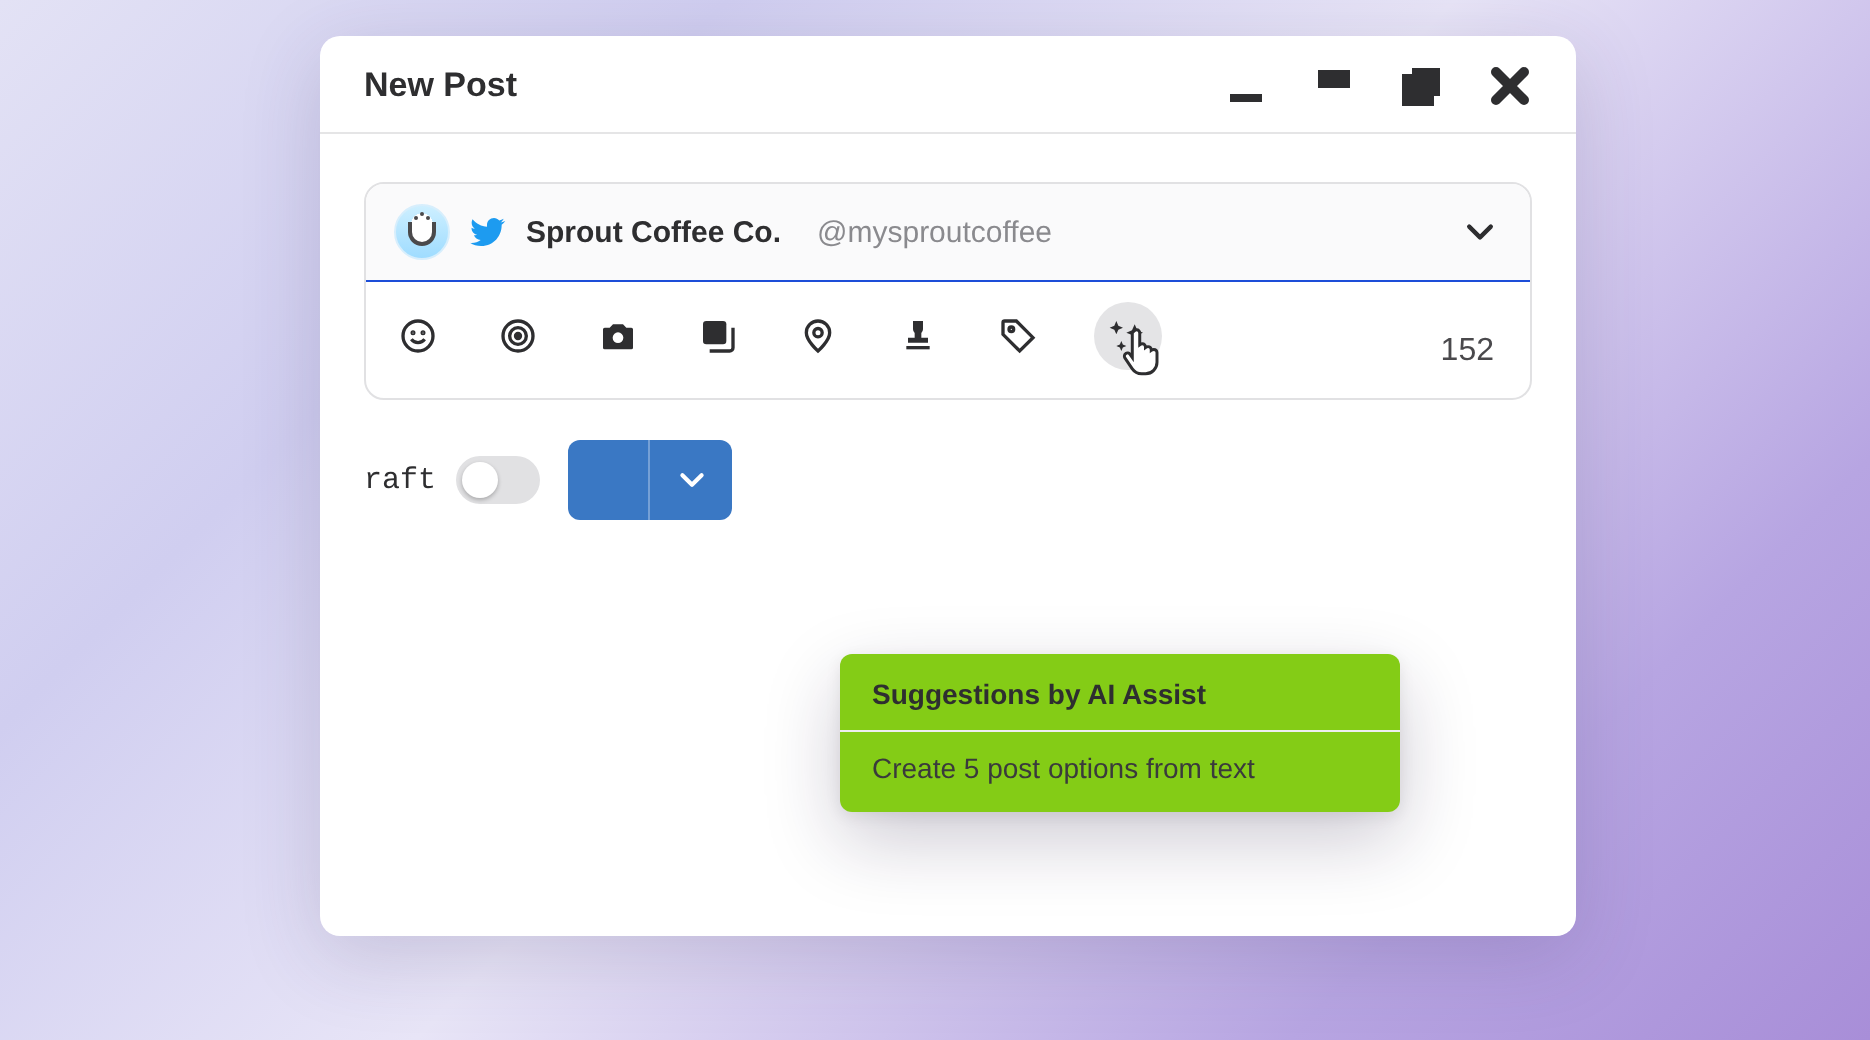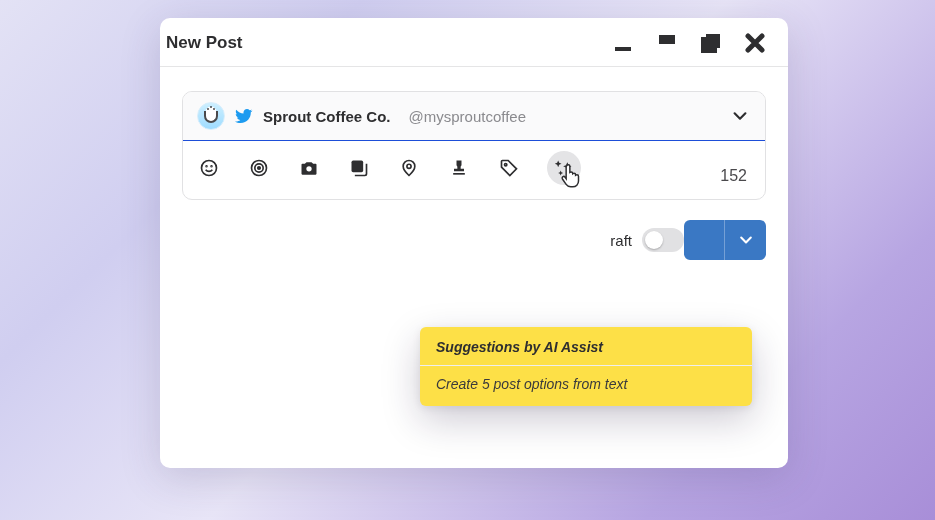--- a/index.html
+++ b/index.html
@@ -18,21 +18,21 @@
       background: #fff;
       border-radius: 10px;
       box-shadow: 0 10px 40px rgba(60,50,100,0.18);
       overflow: visible;
     }
     
     .modal-header {
       display: flex;
       align-items: center;
       justify-content: space-between;
-      padding: 14px 22px 12px 6px;
+      padding: 14px 22px 12px 22px;
       border-bottom: 1px solid #e5e5e6;
     }
     .modal-title {
       font-size: 17px;
       font-weight: 700;
       color: #2e2e30;
     }
     .header-actions {
       display: flex;
       align-items: center;
@@ -125,23 +125,25 @@
       left: 12px; top: 12px;
       width: 26px; height: 26px;
       pointer-events: none;
     }
     .char-count { color: #4a494c; font-size: 16px; margin-right: 4px; }
 
     
     .footer-row {
       display: flex;
       align-items: center;
-      justify-content: flex-end;
+      justify-content: flex-start;
+      gap: 14px;
       margin-top: 20px;
       position: relative;
+      font-family: Liberation Mono, monospace;
     }
     .draft-toggle {
       display: flex;
       align-items: center;
       gap: 10px;
     }
     .draft-label { color: #2e2e30; font-size: 15px; }
     .switch {
       width: 42px; height: 24px; border-radius: 999px;
       background: #e1e1e3; position: relative; cursor: pointer;
@@ -167,26 +169,25 @@
       border-left: 1px solid rgba(255,255,255,0.3);
       display:flex; align-items:center; justify-content:center;
       cursor:pointer;
     }
 
     
     .ai-popover {
       position: absolute;
       left: 260px;
       top: 260px;
-      width: 332px;
-      background: #fde047;
+      width: 280px;
+      background: #84cc16;
       border-radius: 6px;
       box-shadow: 0 14px 38px rgba(30,20,60,0.22), 0 2px 8px rgba(0,0,0,0.08);
       z-index: 20;
-      font-style: italic;
     }
     .ai-popover .pop-head {
       padding: 12px 16px 10px 16px;
       font-size: 14px;
       font-weight: 700;
       color: #2e2e30;
       border-bottom: 1px solid #eeeeef;
     }
     .ai-popover .pop-item {
       padding: 10px 16px;

